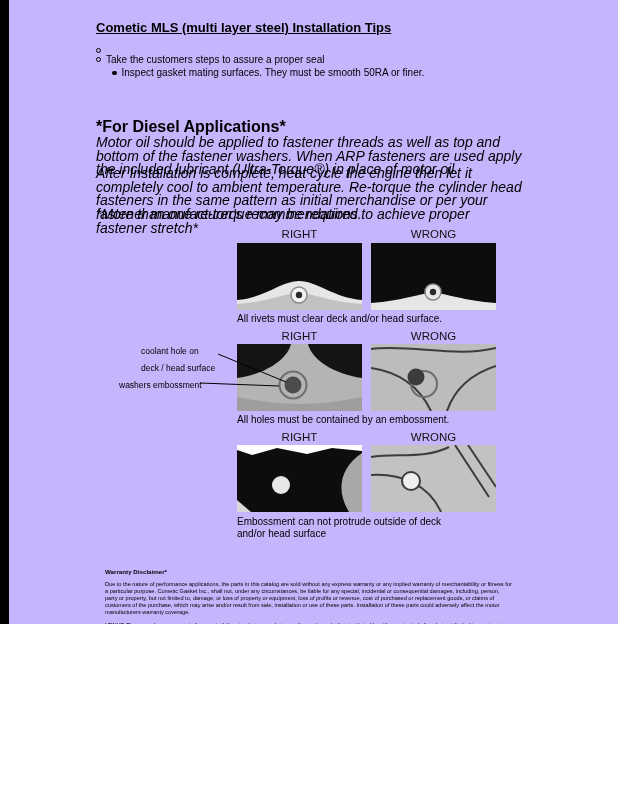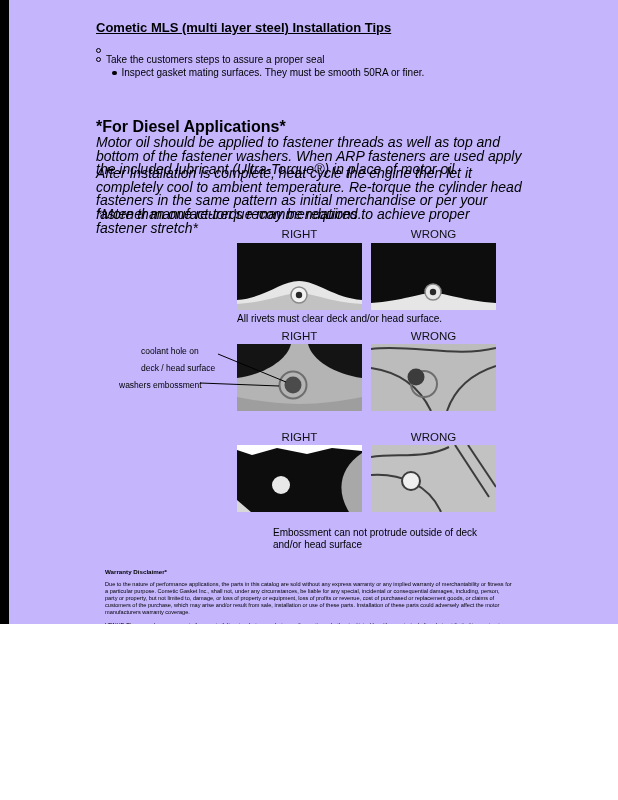--- a/index.html
+++ b/index.html
@@ -90,21 +90,21 @@
   .r3 { top: 445px; }
   .dg-row svg { display: block; }
   .dg-caption {
     position: absolute;
     left: 237px;
     font-size: 10px;
     line-height: 12px;
   }
   .c1 { top: 313px; }
   .c2 { top: 414px; }
-  .c3 { top: 527px; width: 235px; margin-left: 36px; }
+  .c3 { top: 516px; width: 235px; }
 
   .callout {
     position: absolute;
     font-size: 8.5px;
     line-height: 17px;
     white-space: pre-line;
   }
   .callout-1 { left: 141px; top: 343px; }
   .callout-2 { left: 119px; top: 377px; }
   .leaders {
@@ -201,20 +201,21 @@
       <circle cx="45" cy="33" r="8.5" fill="#3c3c3c"></circle>
     </svg>
   </div>
   <div class="callout callout-1">coolant hole on
 deck / head surface</div>
   <div class="callout callout-2">washers embossment</div>
   <svg class="leaders" width="170" height="52" viewBox="0 0 170 52">
     <line x1="88" y1="12" x2="156" y2="40" stroke="#000" stroke-width="1"></line>
     <line x1="70" y1="41" x2="149" y2="44" stroke="#000" stroke-width="1"></line>
   </svg>
+  <p class="dg-caption c2">All holes must be contained by an embossment.</p>
 
   <div class="dg-headers h3r">
     <span>RIGHT</span>
     <span>WRONG</span>
   </div>
   <div class="dg-row r3">
     <svg width="125" height="67" viewBox="0 0 125 67">
       <rect width="125" height="67" fill="#0d0d0d"></rect>
       <path d="M0,0 L125,0 L125,6 L95,3 L70,9 L40,3 L15,10 L0,5 Z" fill="#ffffff"></path>
       <path d="M125,8 C104,22 98,44 112,67 L125,67 Z" fill="#a8a8a8"></path>

